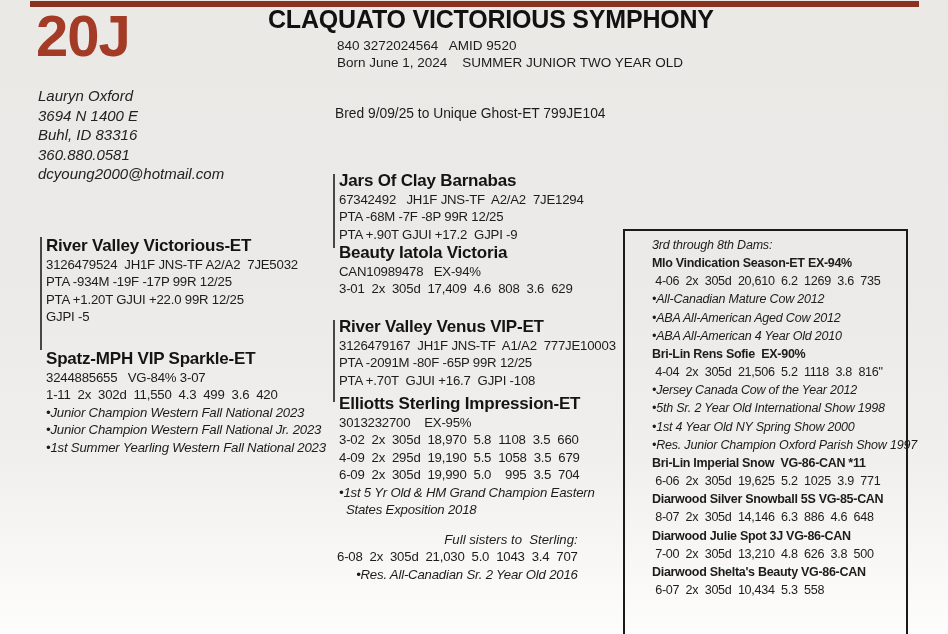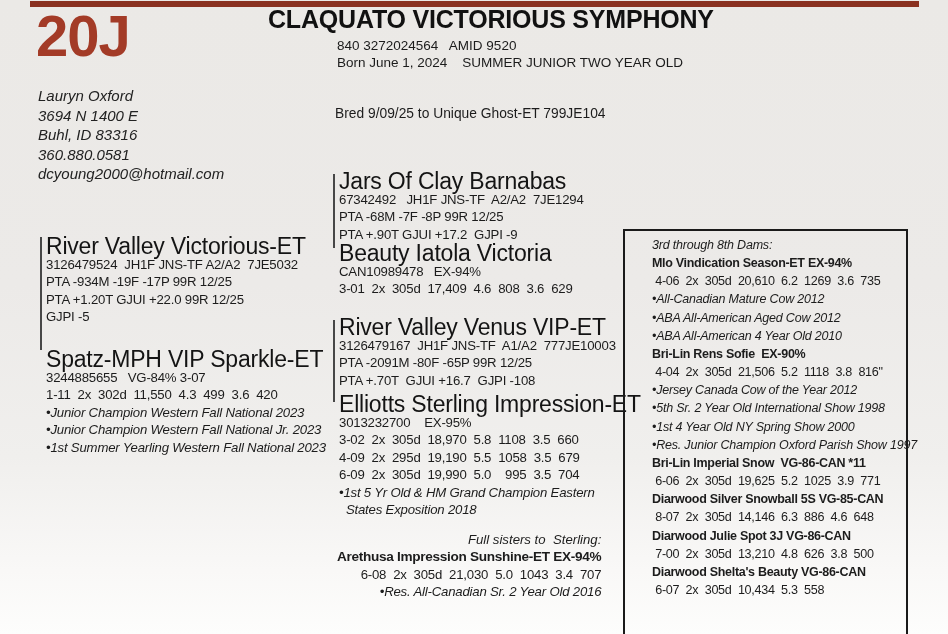--- a/index.html
+++ b/index.html
@@ -9,21 +9,21 @@
     font-family:"Liberation Sans", sans-serif;color:#1c1c1c;
   }
   .top-bar{position:absolute;left:30px;top:1px;width:889px;height:6px;background:#8a3120;}
   .lot{position:absolute;left:36px;top:2px;font-size:58px;font-weight:bold;color:#a33b27;letter-spacing:-1px;}
   .contact{position:absolute;left:38px;top:86px;font-size:15px;font-style:italic;line-height:19.5px;color:#222;}
   .title{position:absolute;left:268px;top:5px;font-size:25px;font-weight:bold;letter-spacing:-0.2px;color:#111;}
   .reg{position:absolute;left:337px;top:38px;font-size:13.5px;white-space:pre;}
   .born{position:absolute;left:337px;top:55px;font-size:13.5px;white-space:pre;}
   .bred{position:absolute;left:335px;top:106px;font-size:13.8px;white-space:pre;}
   .block{position:absolute;}
-  .nm{font-size:23px;font-weight:normal;letter-spacing:-0.2px;line-height:20px;white-space:pre;color:#141414;}
+  .nm{font-size:17px;font-weight:bold;letter-spacing:-0.2px;line-height:20px;white-space:pre;color:#141414;}
   .dl{font-size:13.2px;line-height:17.4px;letter-spacing:-0.2px;white-space:pre;}
   .bl{font-size:13.2px;line-height:17.4px;letter-spacing:-0.2px;white-space:pre;font-style:italic;}
   .it-head{font-size:13.2px;line-height:17.4px;font-style:italic;white-space:pre;}
   .nm-sm{font-size:13.6px;font-weight:bold;letter-spacing:-0.3px;line-height:17.6px;white-space:pre;}
   .vline{position:absolute;width:2px;background:#474747;}
   .vline1{left:40px;top:237px;height:113px;}
   .vline2{left:333px;top:174px;height:74px;}
   .vline3{left:333px;top:320px;height:82px;}
   .dams-box{
     position:absolute;left:623px;top:221px;width:285px;height:476px;
@@ -102,21 +102,20 @@
     <div class="dl">3013232700    EX-95%</div>
     <div class="dl">3-02  2x  305d  18,970  5.8  1108  3.5  660</div>
     <div class="dl">4-09  2x  295d  19,190  5.5  1058  3.5  679</div>
     <div class="dl">6-09  2x  305d  19,990  5.0    995  3.5  704</div>
     <div class="bl">•1st 5 Yr Old &amp; HM Grand Champion Eastern</div>
     <div class="bl">  States Exposition 2018</div>
   </div>
 
   <div class="block" style="left:337px;top:531px;text-align:right;">
     <div class="it-head">Full sisters to  Sterling:</div>
-    <div class="nm-sm">Arethusa Impression Sunshine-ET EX-94%</div>
     <div class="dl">6-08  2x  305d  21,030  5.0  1043  3.4  707</div>
     <div class="bl">•Res. All-Canadian Sr. 2 Year Old 2016</div>
   </div>
 
   <div class="dams-box">
     <div class="row bx-it">3rd through 8th Dams:</div>
     <div class="row bx-nm">Mlo Vindication Season-ET EX-94%</div>
     <div class="row bx-rec"> 4-06  2x  305d  20,610  6.2  1269  3.6  735</div>
     <div class="row bx-it">•All-Canadian Mature Cow 2012</div>
     <div class="row bx-it">•ABA All-American Aged Cow 2012</div>

